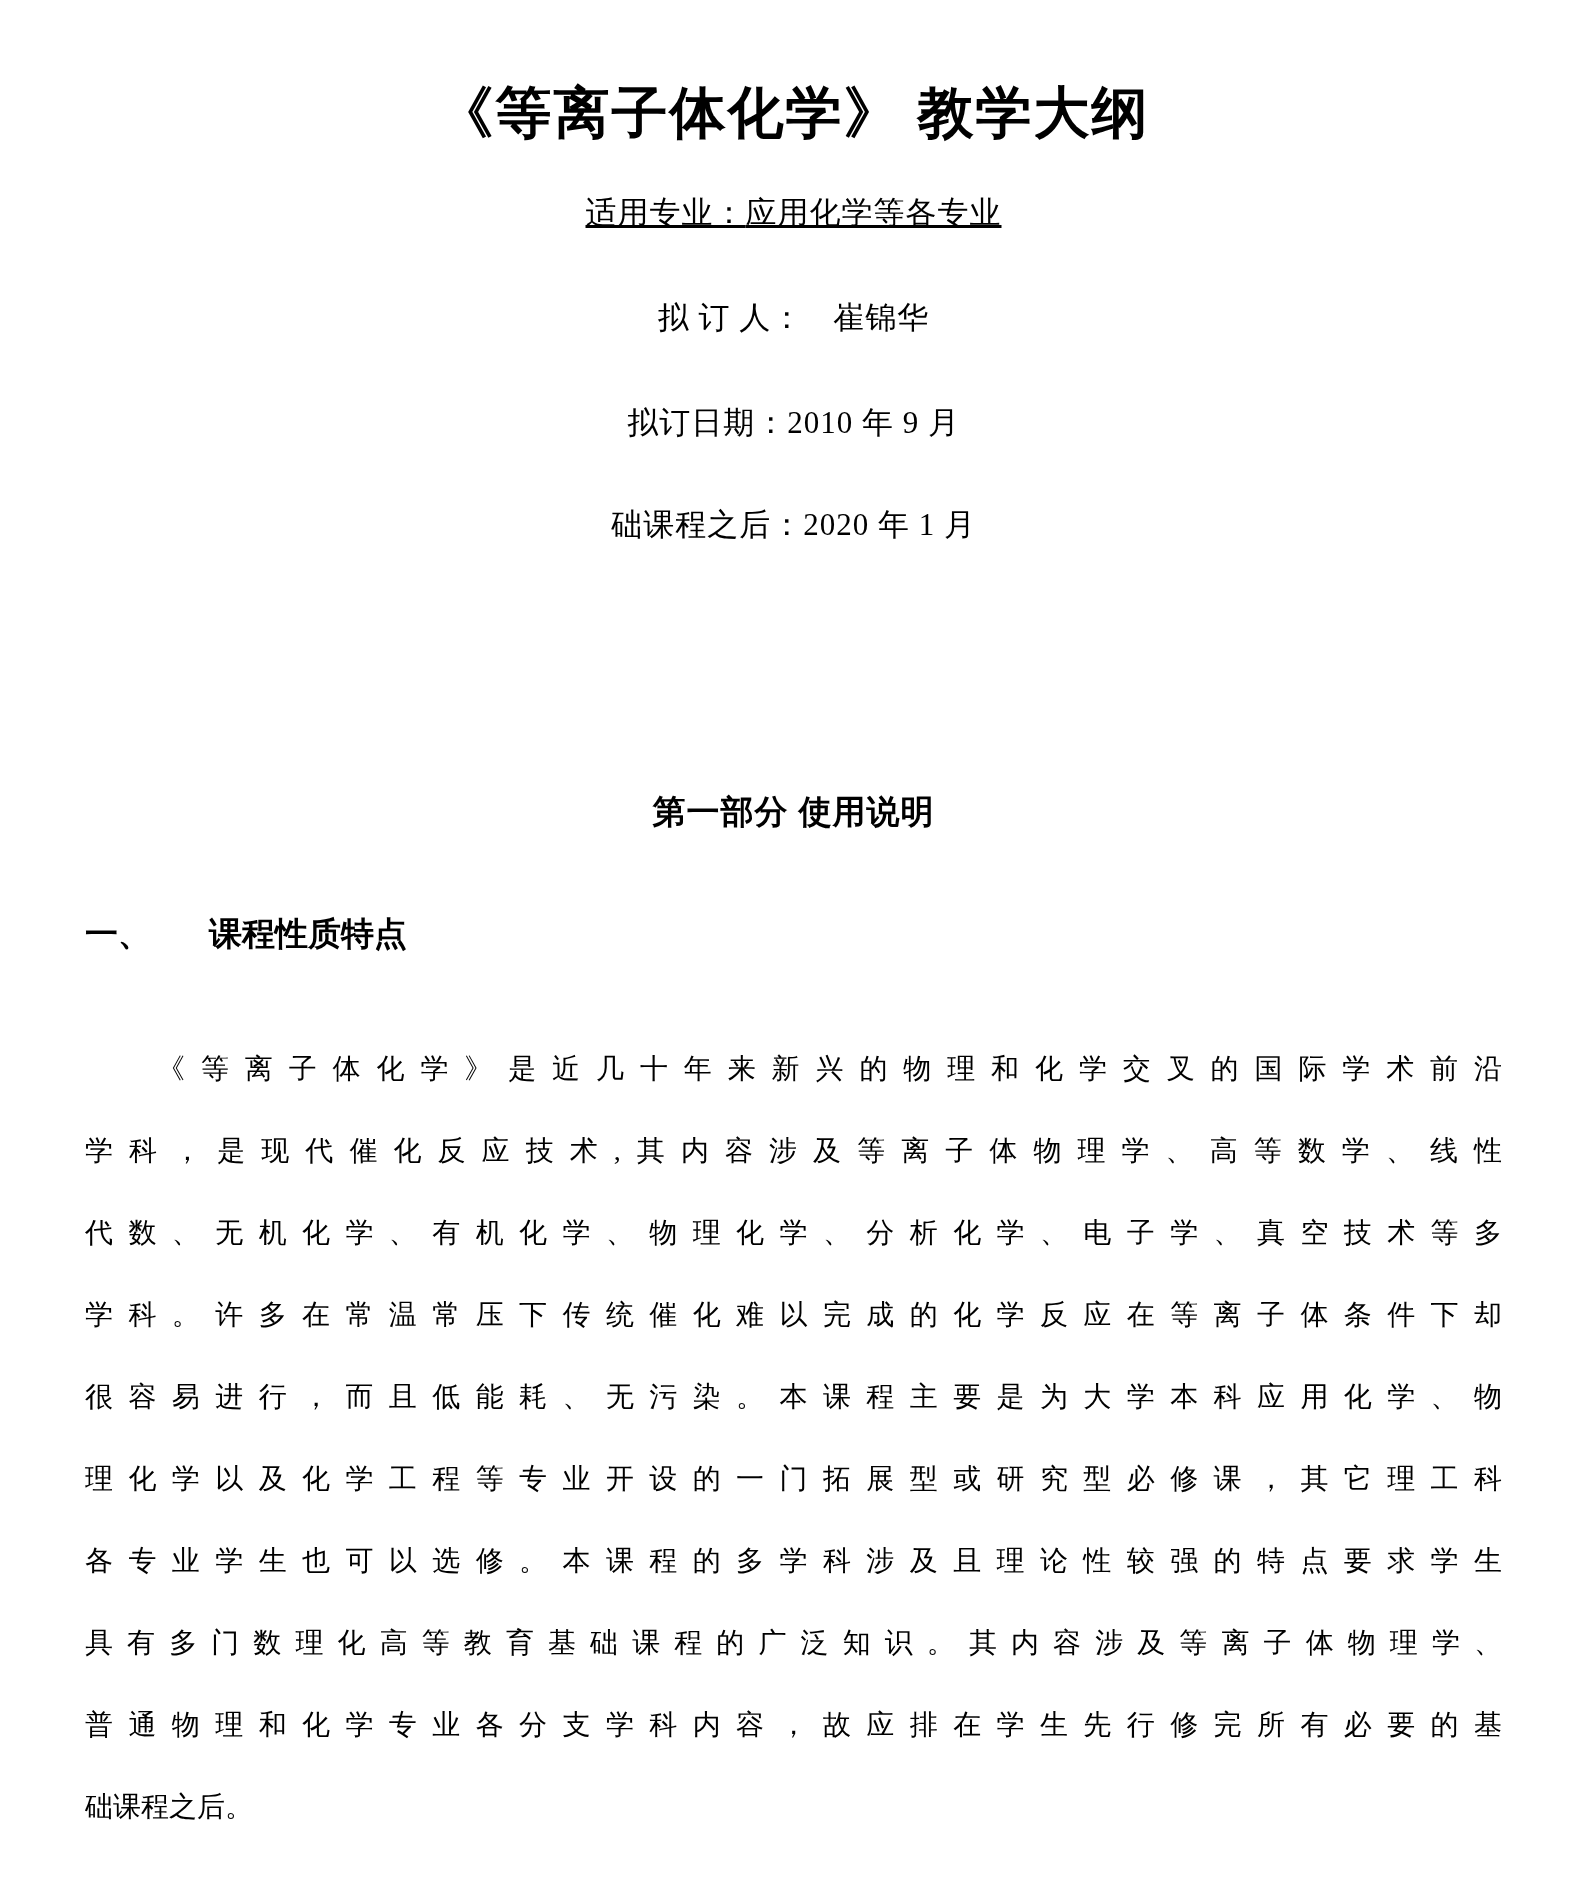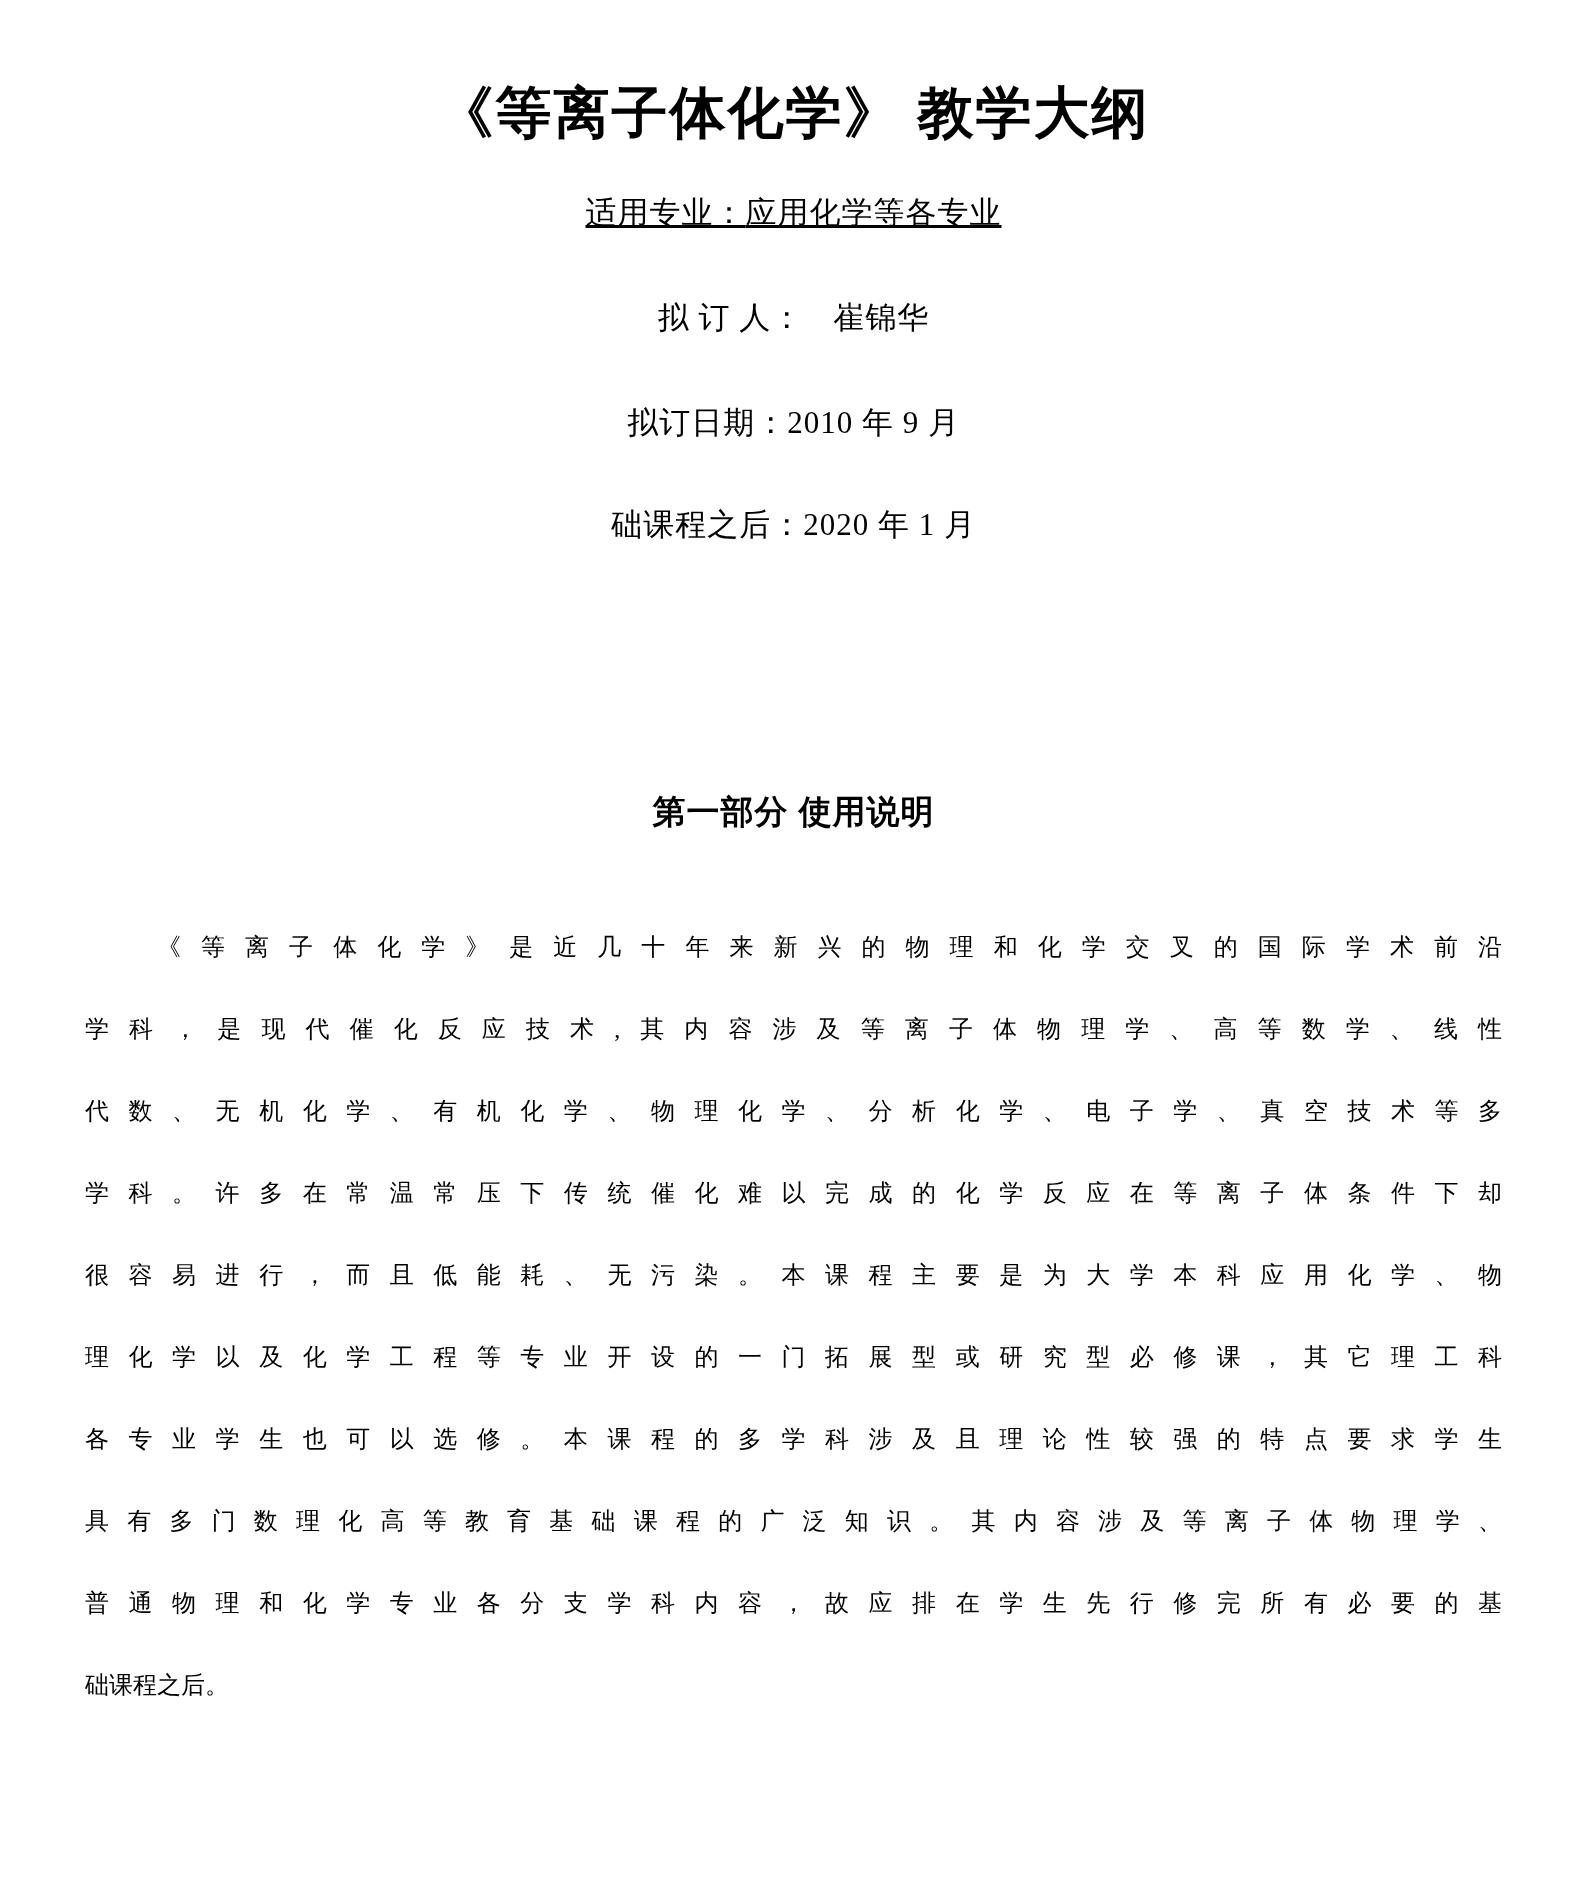--- a/index.html
+++ b/index.html
@@ -54,21 +54,21 @@
       margin: 78px 0 0 0;
       text-align: left;
       font-size: 33px;
       line-height: 44px;
       font-weight: bold;
       font-family: "Liberation Sans", sans-serif;
     }
     .section-heading .sec-text { margin-left: 58px; }
     .paragraph {
       margin-top: 72px;
-      font-size: 24px;
+      font-size: 28px;
     }
     .para-line {
       height: 82px;
       line-height: 82px;
       text-align: justify;
       text-align-last: justify;
       white-space: nowrap;
       overflow: hidden;
     }
     .para-line.first { text-indent: 72px; }
@@ -92,20 +92,23 @@
   <div class="meta-line gap">
     <span>拟订日期：</span><span class="value">2010 年 9 月</span>
   </div>
 
   <div class="meta-line gap-sm">
     <span>础课程之后：</span><span class="value">2020 年 1 月</span>
   </div>
 
   <div class="part-heading">第一部分 使用说明</div>
 
+  <div class="section-heading">
+    <span class="sec-number">一、</span><span class="sec-text">课程性质特点</span>
+  </div>
 
   <div class="paragraph">
     <div class="para-line first">《等离子体化学》是近几十年来新兴的物理和化学交叉的国际学术前沿</div>
     <div class="para-line">学科，是现代催化反应技术,其内容涉及等离子体物理学、高等数学、线性</div>
     <div class="para-line">代数、无机化学、有机化学、物理化学、分析化学、电子学、真空技术等多</div>
     <div class="para-line">学科。许多在常温常压下传统催化难以完成的化学反应在等离子体条件下却</div>
     <div class="para-line">很容易进行，而且低能耗、无污染。本课程主要是为大学本科应用化学、物</div>
     <div class="para-line">理化学以及化学工程等专业开设的一门拓展型或研究型必修课，其它理工科</div>
     <div class="para-line">各专业学生也可以选修。本课程的多学科涉及且理论性较强的特点要求学生</div>
     <div class="para-line">具有多门数理化高等教育基础课程的广泛知识。其内容涉及等离子体物理学、</div>

